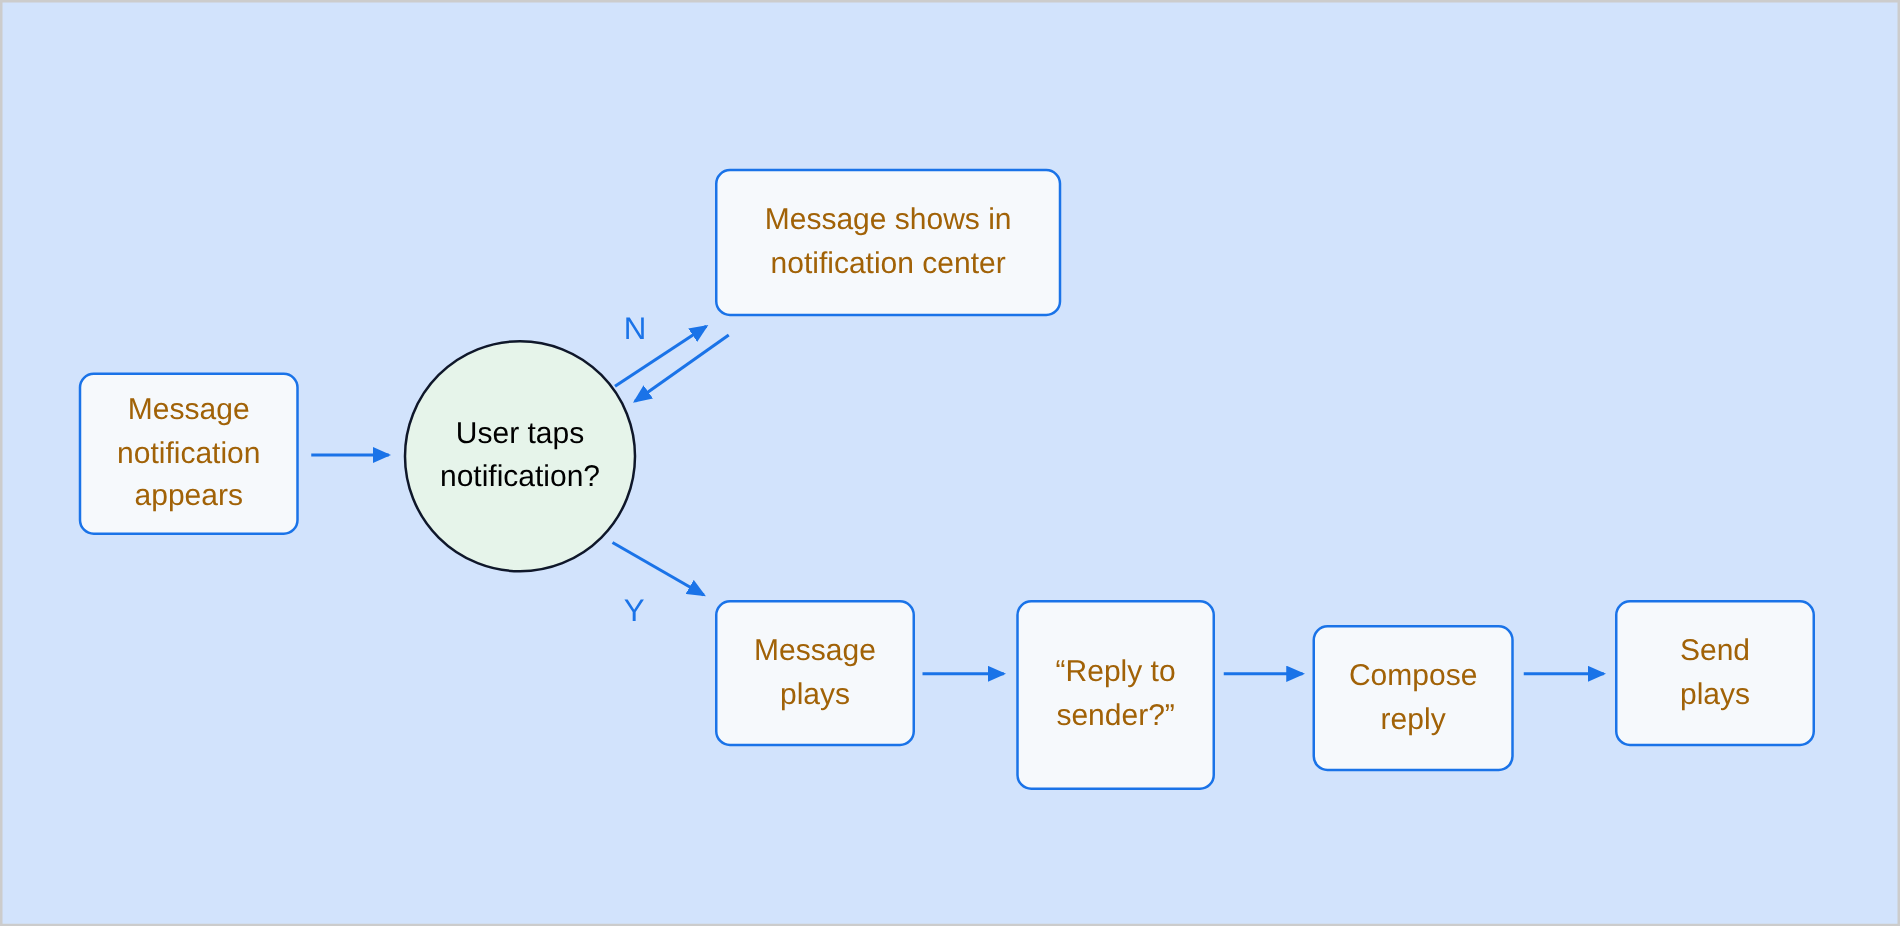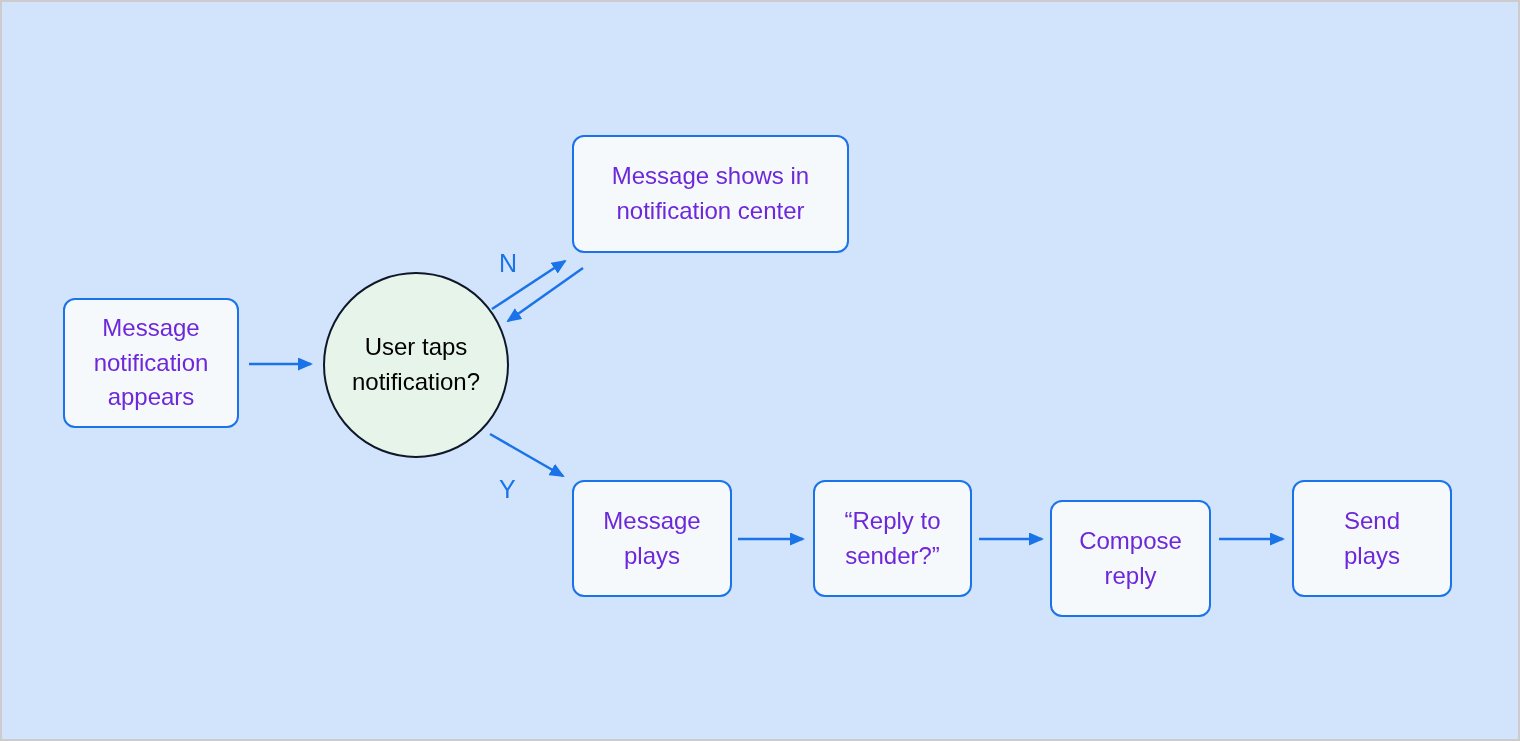--- a/index.html
+++ b/index.html
@@ -34,21 +34,21 @@
     display: flex;
     align-items: center;
     justify-content: center;
     text-align: center;
     box-sizing: border-box;
   }
   .process {
     background: #f6f9fc;
     border: 2px solid #1a73e8;
     border-radius: 12px;
-    color: #6d28d9;
+    color: #a16207;
   }
   .decision {
     background: #e6f4ea;
     border: 2px solid #0f172a;
     border-radius: 50%;
     color: #000000;
   }
   .node .label {
     font-size: 24px;
     line-height: 1.44;
@@ -95,21 +95,21 @@
   <div class="node process" style="left:570px; top:133px; width:277px; height:118px;">
     <span class="label">Message shows in
 notification center</span>
   </div>
 
   <div class="node process" style="left:570px; top:478px; width:160px; height:117px;">
     <span class="label">Message
 plays</span>
   </div>
 
-  <div class="node process" style="left:811px; top:478px; width:159px; height:117px;">
+  <div class="node process" style="left:811px; top:478px; width:159px; height:152px;">
     <span class="label">“Reply to
 sender?”</span>
   </div>
 
   <div class="node process" style="left:1048px; top:478px; width:161px; height:117px;margin-top:20px;">
     <span class="label">Compose
 reply</span>
   </div>
 
   <div class="node process" style="left:1290px; top:478px; width:160px; height:117px;">

